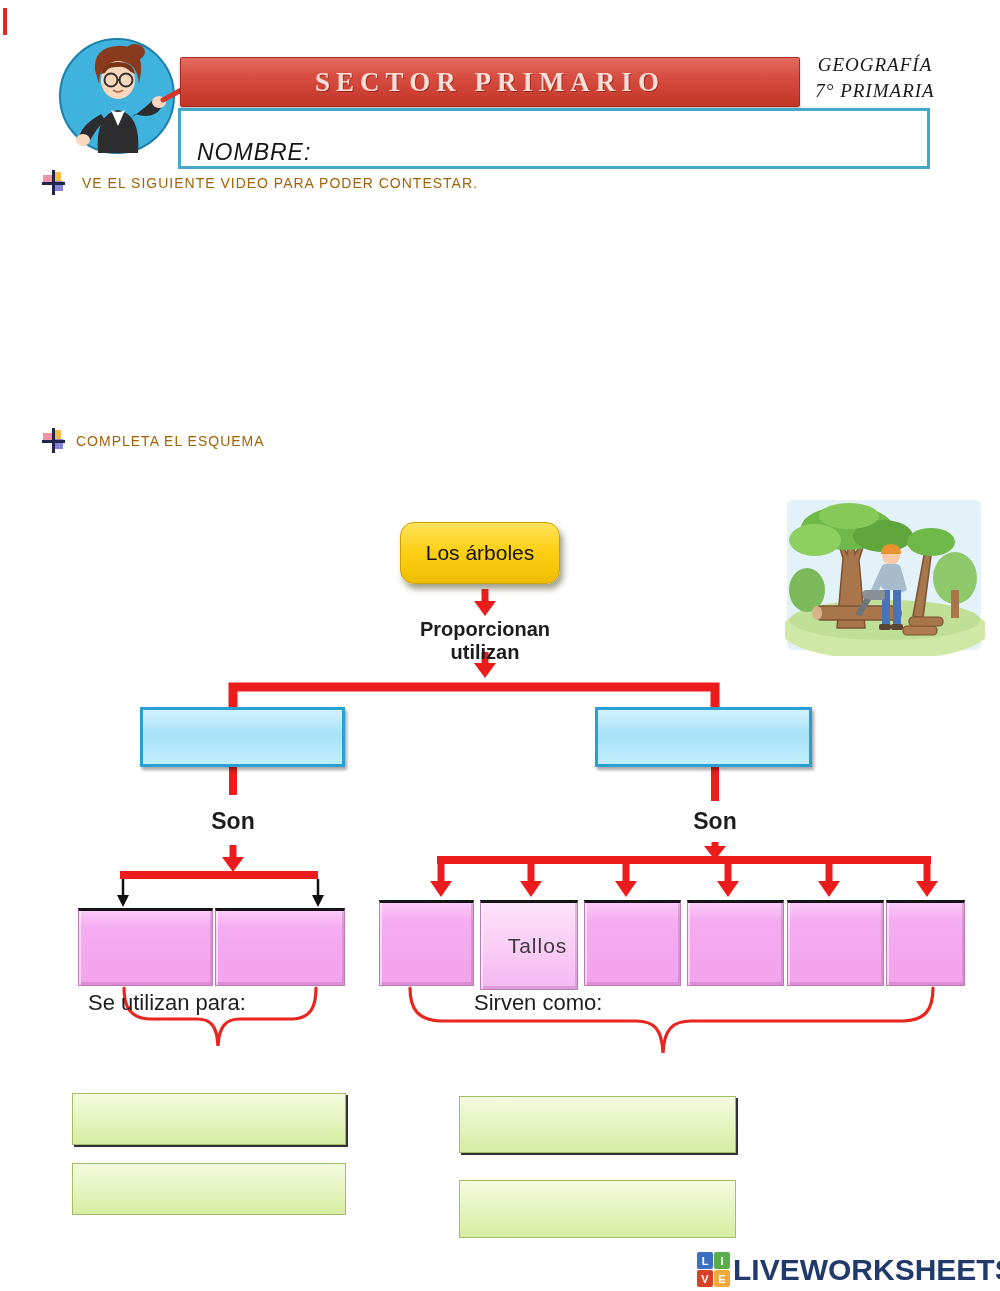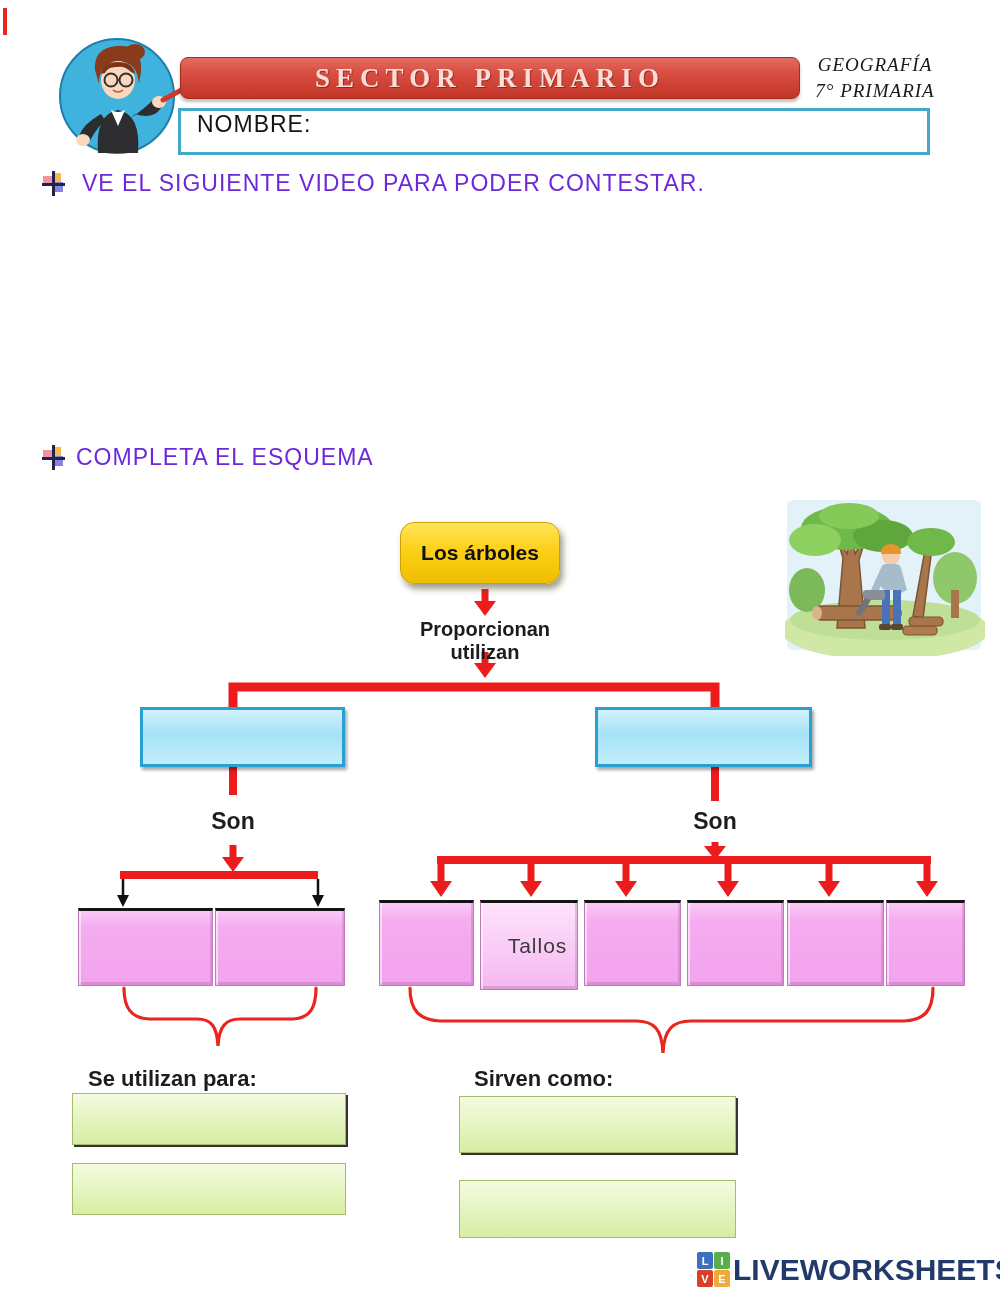--- a/index.html
+++ b/index.html
@@ -5,46 +5,46 @@
   * { margin:0; padding:0; box-sizing:border-box; }
   html,body { background:#ffffff; }
   body { font-family:"Liberation Sans", sans-serif; }
   .page { position:relative; width:1000px; height:1291px; background:#ffffff; overflow:hidden; }
   .abs { position:absolute; }
 
   
   .corner-mark { left:3px; top:8px; width:4px; height:27px; background:#e8251f; }
 
   
-  .banner { left:180px; top:57px; width:620px; height:42px;
+  .banner { left:180px; top:57px; width:620px; height:50px;
     background:linear-gradient(180deg,#e26d60 0%,#d94f43 35%,#c23527 100%);
-    border:1px solid #a82b20; border-radius:8px;
+    border:1px solid #a82b20; border-radius:2px;
     box-shadow:0 3px 3px rgba(0,0,0,.25);
     display:flex; align-items:center; justify-content:center; }
   .banner-title { font-family:"Liberation Serif", serif; font-weight:bold; font-size:27px;
     color:#f9ded7; letter-spacing:6px; text-shadow:1px 1px 0 rgba(120,20,10,.6); }
   .course { left:800px; top:52px; width:150px; text-align:center;
     font-family:"Liberation Serif", serif; font-style:italic; font-size:19px; color:#191919;
     letter-spacing:1px; line-height:26px; }
-  .name-box { left:178px; top:108px; width:752px; height:47px; background:#ffffff;
-    border:3px solid #45a7c9; display:flex; align-items:flex-start; padding-left:16px; }
+  .name-box { left:178px; top:108px; width:752px; height:61px; background:#ffffff;
+    border:3px solid #45a7c9; display:flex; align-items:flex-end; padding-left:16px;font-style:italic; }
   .name-label { font-size:23px; color:#141414; letter-spacing:1px; }
 
   
   .instr { display:flex; align-items:center; gap:16px; }
-  .instr-text { font-size:23px; color:#6d28d9; letter-spacing:1px; }
+  .instr-text { font-size:14px; color:#a16207; letter-spacing:1px; }
   .instr1 { left:42px; top:170px; }
-  .instr2 { left:42px; top:444px;gap:10px; }
+  .instr2 { left:42px; top:428px;gap:10px; }
 
   
   .root-box { left:400px; top:522px; width:160px; height:62px; border-radius:14px;
     background:linear-gradient(180deg,#ffe35c 0%,#fdd017 45%,#efbd00 100%);
     border:1px solid #caa100; box-shadow:3px 5px 6px rgba(80,80,40,.55);
     display:flex; align-items:center; justify-content:center; }
-  .root-label { font-size:21px; font-weight:bold; color:#111; }
+  .root-label { font-size:21px; font-weight:normal; color:#111; }
   .caption { left:385px; top:618px; width:200px; text-align:center; font-size:20px;
     color:#1c1c1c; font-weight:bold; letter-spacing:0; }
 
   .blue-box { top:707px; height:60px; border:3px solid #2aa0d2;
     background:linear-gradient(180deg,#d2f1fc 0%,#a6e2f7 45%,#c2eefb 100%);
     box-shadow:2px 3px 3px rgba(0,0,0,.35); }
   .blue-left { left:140px; width:205px; }
   .blue-right { left:595px; width:217px; }
 
   .son { width:80px; text-align:center; top:808px; font-size:23px; font-weight:bold; color:#1d1d1d; }
@@ -53,21 +53,21 @@
 
   .pink-box { background:linear-gradient(180deg,#fbc9f7 0%,#f5acf0 22%,#f2a3ed 100%);
     border:1px solid #bd7ab8; border-top:3px solid #141414;
     box-shadow:inset 2px 0 0 rgba(255,255,255,.55), inset -2px -3px 0 rgba(150,70,140,.25); }
   .pinkL { top:908px; height:78px; }
   .pinkR { top:900px; height:86px; }
   .tallos-box { background:linear-gradient(180deg,#fde2fb 0%,#f9c9f5 60%,#f5b7f1 100%); }
   .pink-text { display:flex; align-items:center; justify-content:center; height:100%;
     font-size:21px; color:#3a3a3a; letter-spacing:1px; }
 
-  .use-label { top:1066px; font-size:22px; font-weight:bold; color:#1d1d1d; }
+  .use-label { top:990px; font-size:22px; font-weight:normal; color:#1d1d1d; }
   .use-left { left:88px; }
   .use-right { left:474px; }
 
   .green-box { background:linear-gradient(180deg,#f4fbe0 0%,#e4f4bd 55%,#d7eda2 100%);
     border:1px solid #a3bd69; }
   .green-shadow { box-shadow:2px 2px 0 #333333; }
 
   
   .brand { left:697px; top:1252px; display:flex; align-items:center; gap:3px; }
   .brand-grid { width:33px; height:35px; display:grid; grid-template-columns:16px 16px;

